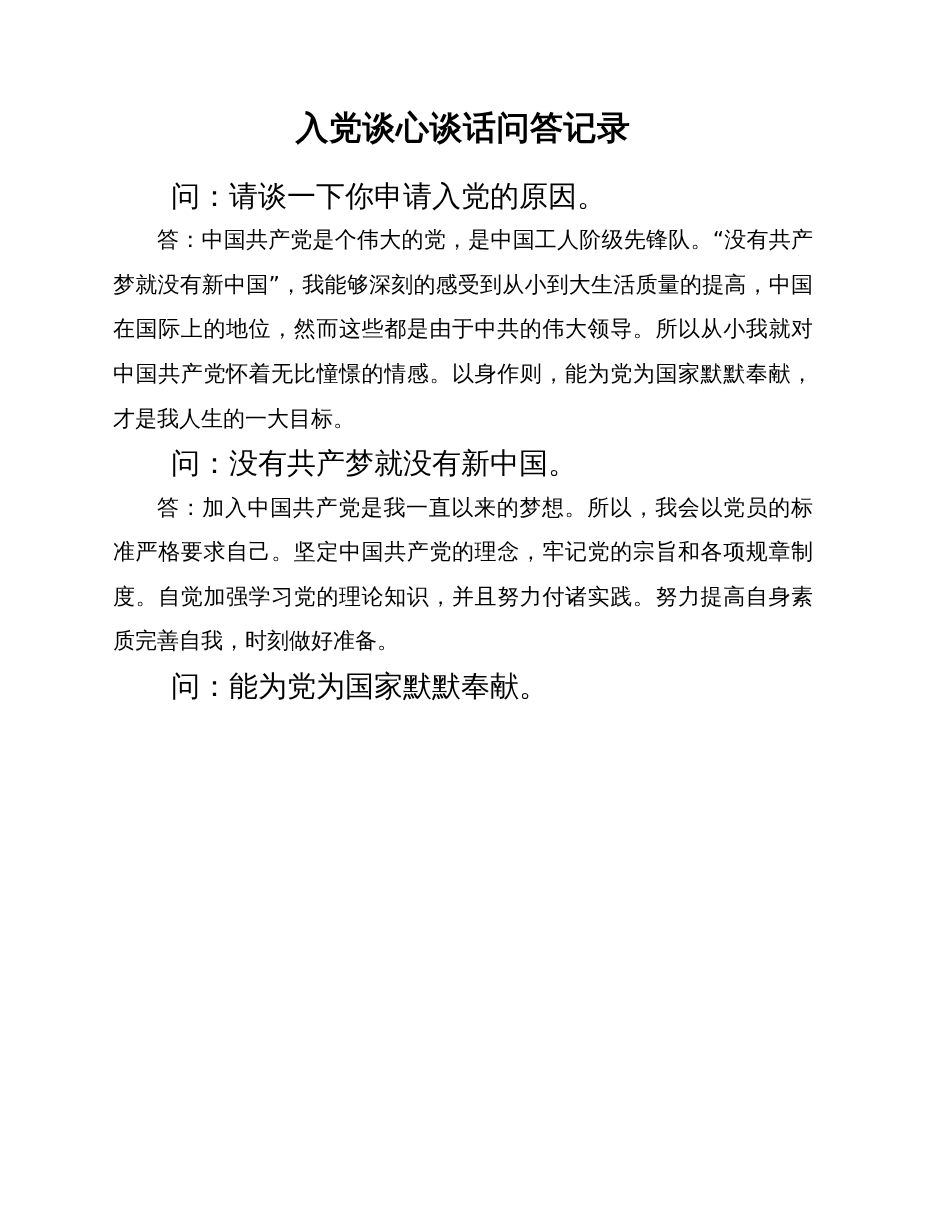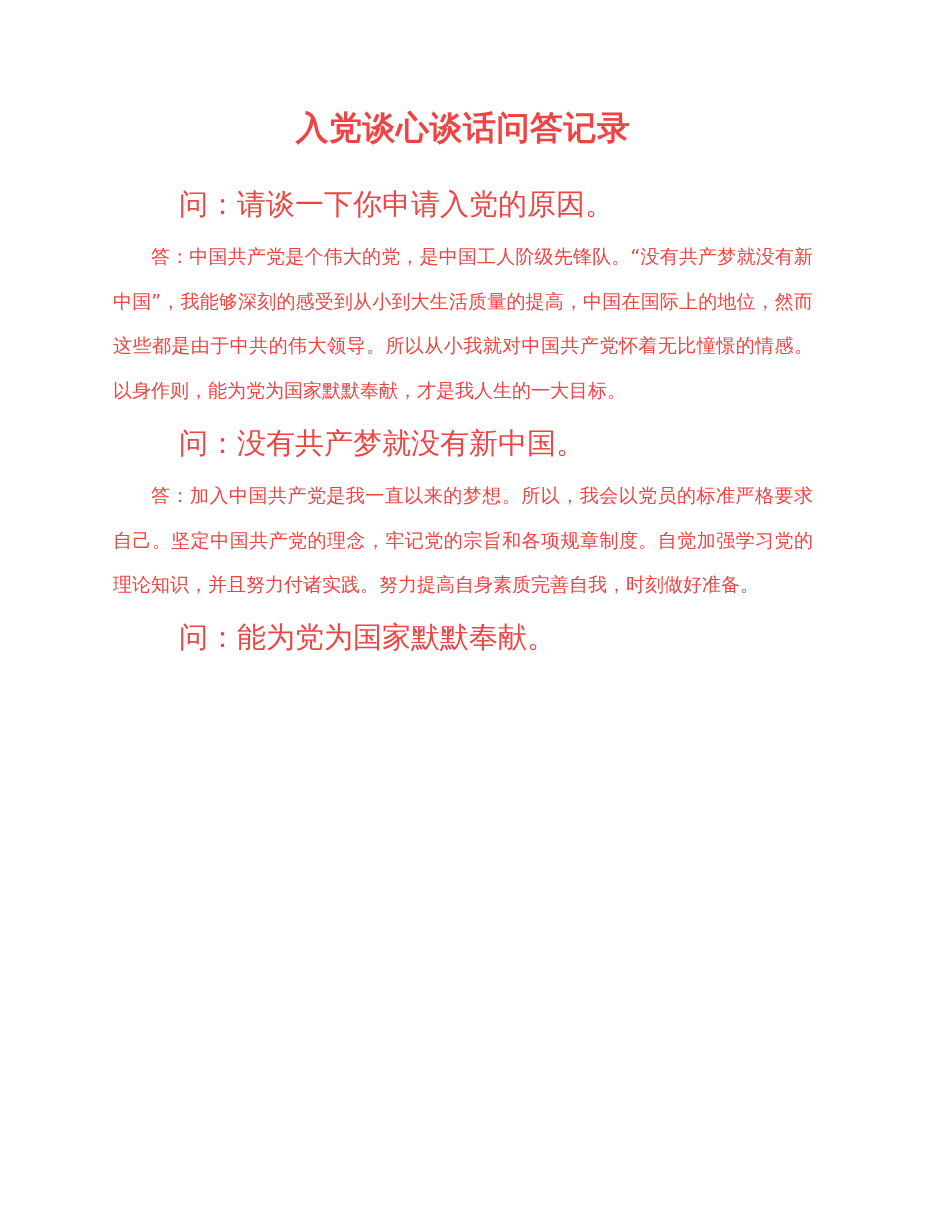--- a/index.html
+++ b/index.html
@@ -7,57 +7,57 @@
     padding: 0;
     background: #ffffff;
   }
   .page {
     position: relative;
     width: 950px;
     height: 1230px;
     background: #ffffff;
     overflow: hidden;
     font-family: "DejaVu Sans", "Liberation Sans", sans-serif;
-    color: #ef4444;
+    color: #000000;
     -webkit-font-smoothing: antialiased;
   }
   .content {
     position: absolute;
     left: 113px;
     top: 0;
     width: 700px;
   }
   .doc-title {
     font-size: 33px;
     font-weight: 700;
     text-align: center;
     line-height: 1.35;
     margin: 0;
     padding-top: 106px;
     letter-spacing: 0.5px;
   }
   .para {
-    font-size: 19px;
+    font-size: 22px;
     line-height: 44.6px;
     margin: 0;
     text-align: justify;
     text-justify: inter-character;
     text-align-last: left;
     word-break: break-all;
   }
   .para.indent {
     text-indent: 2em;
   }
   .spacer-after-title {
     height: 23px;
   }
   .q-line {
     font-size: 29px;
     line-height: 44.6px;
-    margin: 8px;
+    margin: 0;
     text-indent: 2em;
     text-align: left;
   }
   .loose {
     letter-spacing: 1.15px;
   }
 </style>
 </head>
 <body>
 

